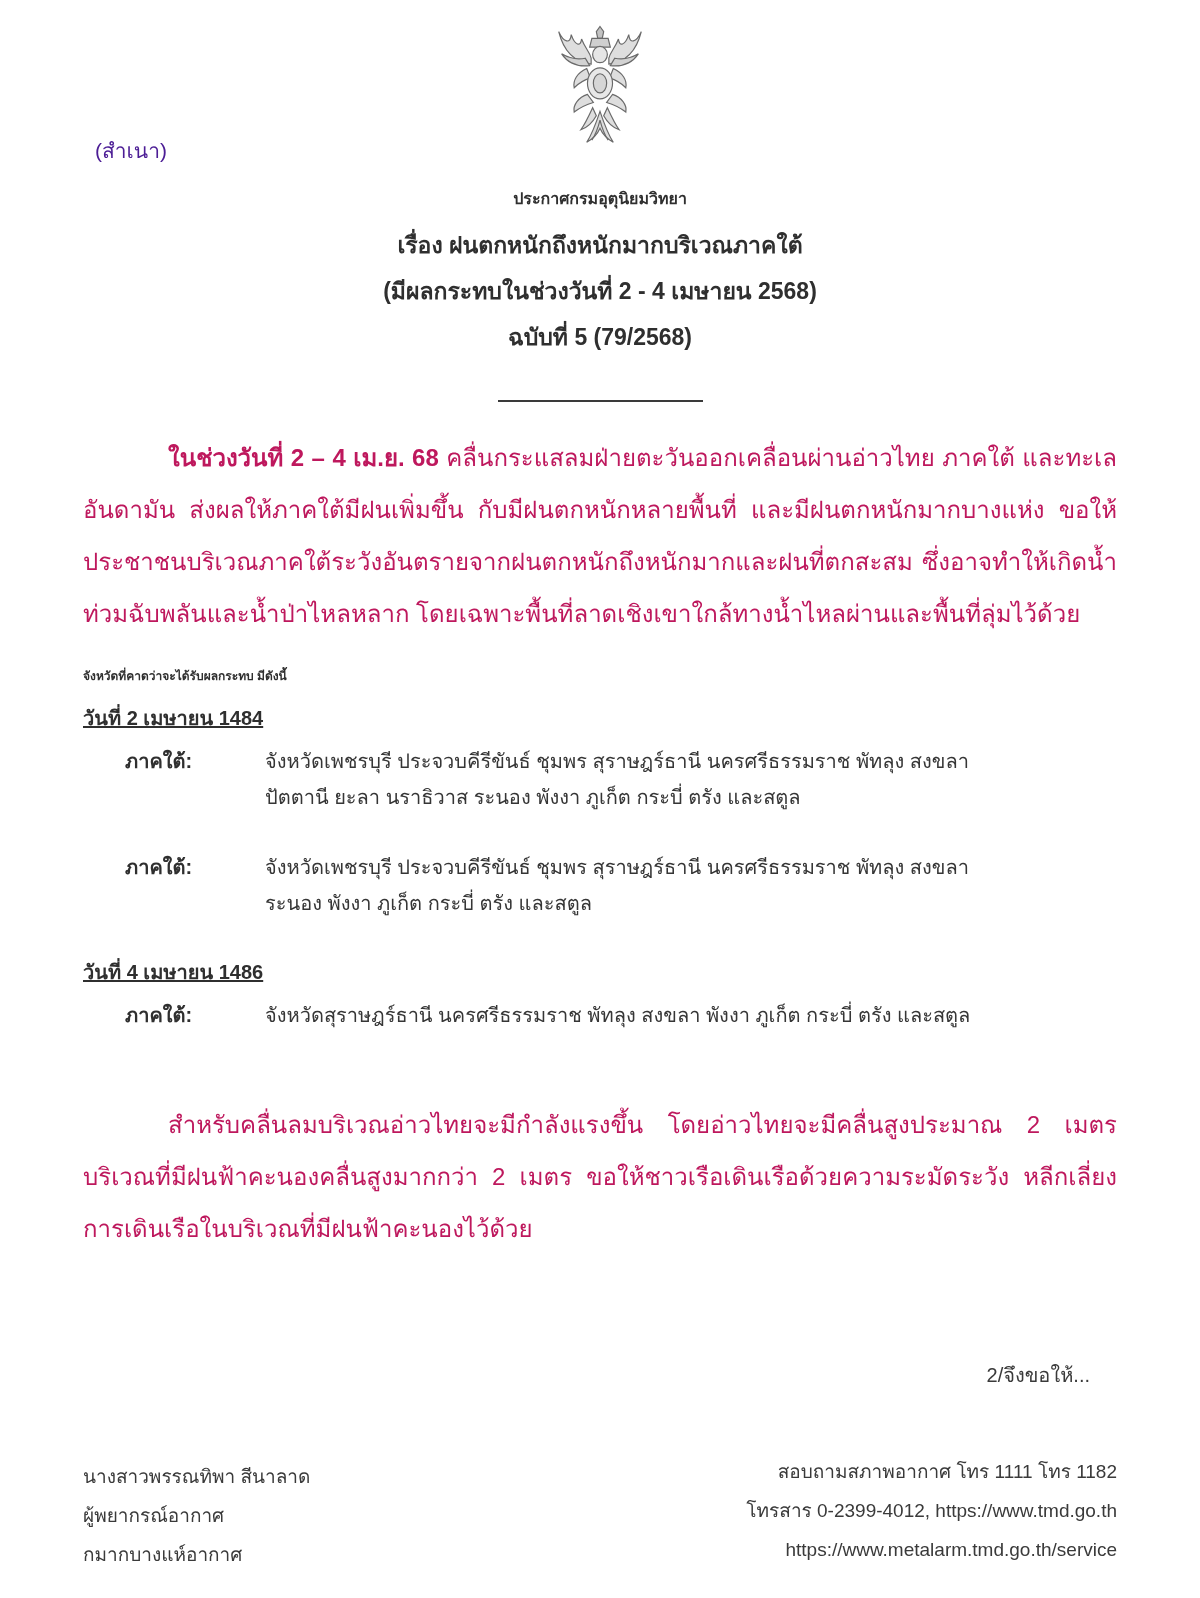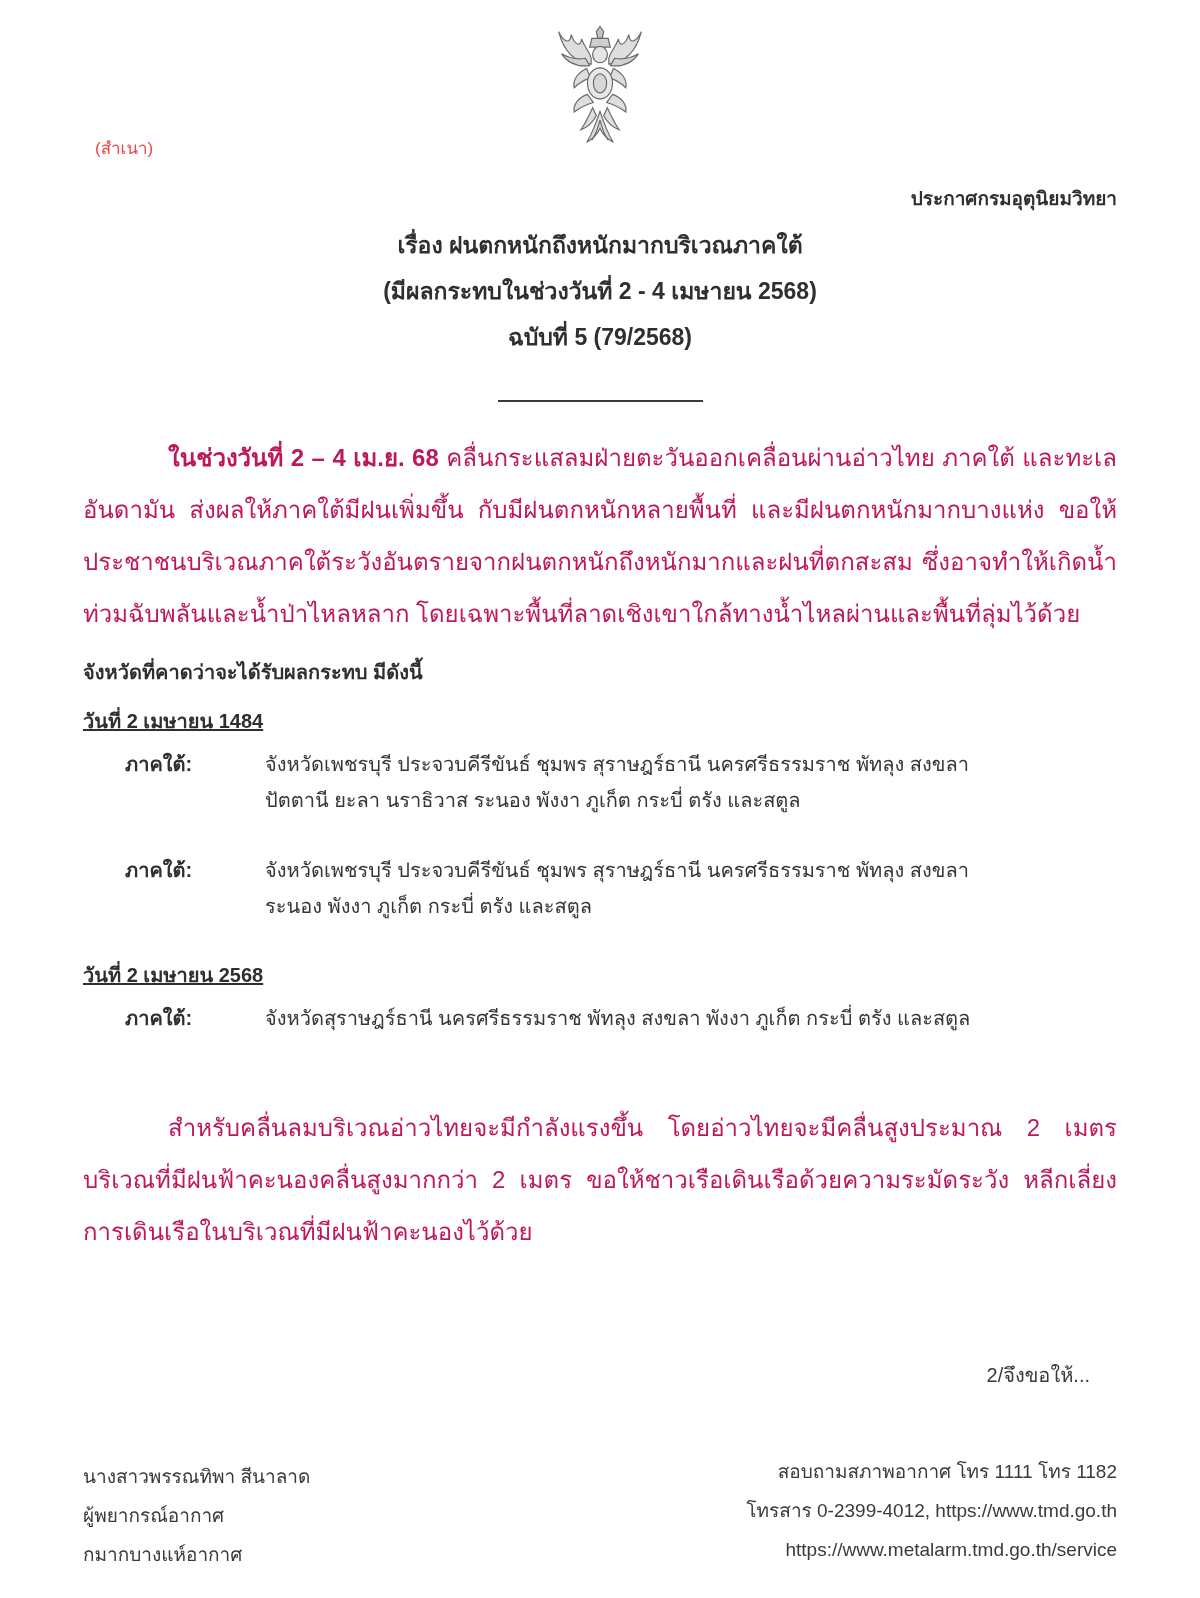--- a/index.html
+++ b/index.html
@@ -21,51 +21,51 @@
   }
   .emblem-wrap {
     text-align: center;
     height: 142px;
   }
   .emblem-wrap svg { display: inline-block; }
   .copy-label {
     position: absolute;
     left: 95px;
     top: 134px;
-    font-size: 17px;
-    color: #ef4444;
+    font-size: 21px;
+    color: #4c1d95;
   }
   .title-block {
     margin-top: 16px;
     text-align: center;
     font-weight: bold;
     color: #2f2f2f;
   }
   .title-block .tline {
     font-size: 23px;
     line-height: 46px;
   }
-  .title-block .tline:first-child { font-size: 19px; text-align: right; }
+  .title-block .tline:first-child { font-size: 16px; }
   .divider {
     width: 205px;
     margin: 40px auto 0 auto;
     border-top: 2.5px solid #3a3a3a;
   }
   .para {
     margin-top: 30px;
     font-size: 24px;
     line-height: 52px;
     text-align: justify;
     color: #be185d;
   }
   .para .indent { display: inline-block; width: 85px; }
   .bold { font-weight: bold; }
   .impact-header {
-    margin-top: 16px;
-    font-size: 20px;
+    margin-top: 26px;
+    font-size: 12px;
     font-weight: bold;
     color: #2f2f2f;
   }
   .day-block { margin-top: 16px; }
   .date-label {
     font-size: 20px;
     font-weight: bold;
     text-decoration: underline;
     color: #2f2f2f;
     line-height: 34px;
@@ -178,21 +178,21 @@
     </div>
 
     <div class="day-block day-gap">
       <div class="region-row">
         <div class="region-label">ภาคใต้:</div>
         <div class="provinces">จังหวัดเพชรบุรี ประจวบคีรีขันธ์ ชุมพร สุราษฎร์ธานี นครศรีธรรมราช พัทลุง สงขลา ระนอง พังงา ภูเก็ต กระบี่ ตรัง และสตูล</div>
       </div>
     </div>
 
     <div class="day-block day-gap">
-      <div class="date-label">วันที่ 2 เมษายน 2568</div>
+      <div class="date-label">วันที่ 4 เมษายน 1486</div>
       <div class="region-row">
         <div class="region-label">ภาคใต้:</div>
         <div class="provinces">จังหวัดสุราษฎร์ธานี นครศรีธรรมราช พัทลุง สงขลา พังงา ภูเก็ต กระบี่ ตรัง และสตูล</div>
       </div>
     </div>
 
     <div class="para para2"><span class="indent"></span><span>สำหรับคลื่นลมบริเวณอ่าวไทยจะมีกำลังแรงขึ้น โดยอ่าวไทยจะมีคลื่นสูงประมาณ 2 เมตร บริเวณที่มีฝนฟ้าคะนองคลื่นสูงมากกว่า 2 เมตร ขอให้ชาวเรือเดินเรือด้วยความระมัดระวัง หลีกเลี่ยงการเดินเรือในบริเวณที่มีฝนฟ้าคะนองไว้ด้วย</span></div>
 
   </div>
 

